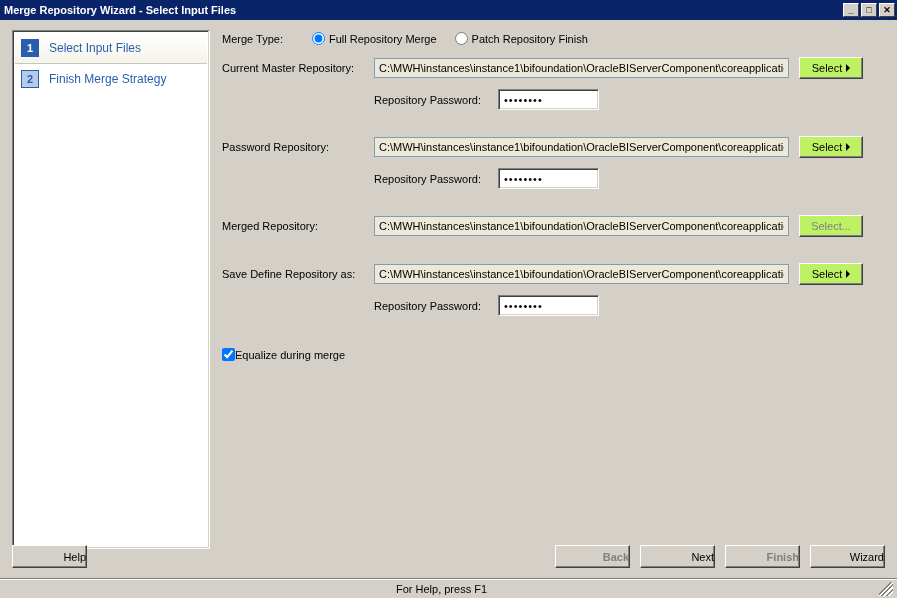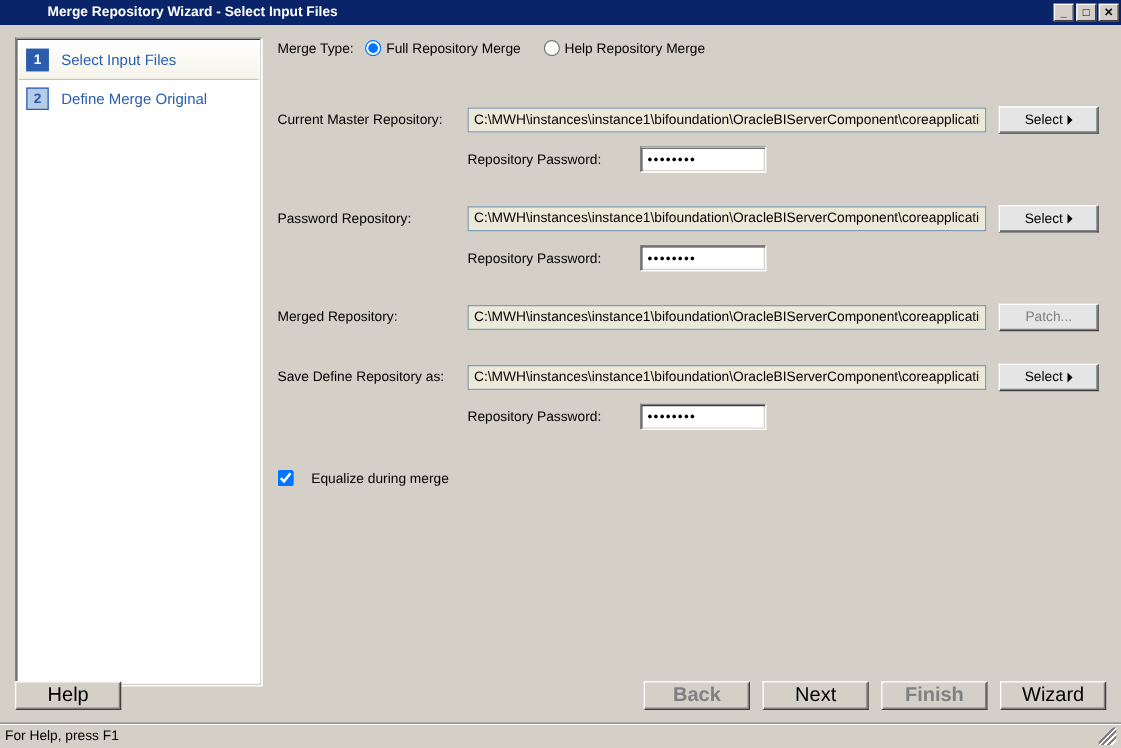--- a/index.html
+++ b/index.html
@@ -15,21 +15,21 @@
 .titlebar {
   background: #0a246a;
   color: #fff;
   height: 20px;
   display: flex;
   align-items: center;
   padding: 0 2px 0 4px;
   font-weight: bold;
   font-size: 11px;
 }
-.titlebar-text { flex: 1; margin-left: 34px; }
+.titlebar-text { flex: 1; }
 .titlebar-btns { display: flex; gap: 0; }
 .titlebar-btn {
   width: 16px; height: 14px;
   background: #d4d0c8;
   border: 1px solid #fff;
   border-right-color: #404040;
   border-bottom-color: #404040;
   display: flex; align-items: center; justify-content: center;
   font-family: Arial; font-size: 9px; font-weight: bold;
   color: #000;
@@ -81,21 +81,21 @@
 .step.active .step-label { font-weight: normal; }
 .main {
   flex: 1;
   padding-top: 2px;
 }
 .row {
   display: flex;
   align-items: center;
   margin-bottom: 10px;
 }
-.merge-type-row { margin-bottom: 40px; }
+.merge-type-row { margin-bottom: 12px; gap: 20px; }
 .label-col { width: 152px; }
 .merge-type-label { width: 70px; }
 .radio-group { display: flex; gap: 18px; align-items: center; }
 .radio-item { display: flex; align-items: center; gap: 4px; }
 .radio-item input { margin: 0; }
 .path-input {
   width: 415px;
   height: 20px;
   background: #ece9d8;
   border: 1px solid #7f9db9;
@@ -112,77 +112,79 @@
   background: #fff;
   border: 1px solid #808080;
   border-right-color: #fff;
   border-bottom-color: #fff;
   box-shadow: inset 1px 1px 0 #404040, inset -1px -1px 0 #d4d0c8;
   padding: 2px 5px;
   font-family: Tahoma, Arial, sans-serif;
   font-size: 11px;
   letter-spacing: 1px;
 }
-.pwd-label { width: 138px; margin-left: 152px; }
+.pwd-label { width: 124px; margin-left: 152px; }
 .select-btn {
-  width: 80px; height: 22px;
+  width: 64px; height: 22px;
   margin-left: 10px;
-  background: #e5e5e5;
+  background: #bef264;
   border: 1px solid #fff;
   border-right-color: #404040;
   border-bottom-color: #404040;
   box-shadow: inset -1px -1px 0 #808080;
   font-family: Tahoma, Arial, sans-serif;
   font-size: 11px;
   display: flex; align-items: center; justify-content: center;
   gap: 4px;
   cursor: default;
 }
 .select-btn.disabled { color: #808080; }
 .select-btn .arrow {
   width: 0; height: 0;
   border-top: 4px solid transparent;
   border-bottom: 4px solid transparent;
   border-left: 4px solid #000;
 }
 .section-gap { height: 16px; }
-.checkbox-row { display: flex; align-items: center; gap: 14px; margin-top: 32px; }
+.checkbox-row { display: flex; align-items: center; gap: 0; margin-top: 32px; }
 .checkbox-row input { margin: 0; }
 .footer-btns {
   position: absolute;
   bottom: 30px;
   left: 12px;
   right: 12px;
   display: flex;
   align-items: center;
 }
 .footer-btns .spacer { flex: 1; }
 .btn {
-  width: 85px; height: 23px;
+  width: 75px; height: 23px;
   background: #d4d0c8;
   border: 1px solid #fff;
   border-right-color: #404040;
   border-bottom-color: #404040;
   box-shadow: inset -1px -1px 0 #808080;
   font-family: Tahoma, Arial, sans-serif;
-  font-size: 16px;
+  font-size: 11px;
   margin-left: 10px;
   cursor: default;
+  text-align: right;
 }
 .btn:first-child { margin-left: 0; }
 .btn.disabled { color: #808080; font-weight: bold; }
 .statusbar {
   position: absolute;
   bottom: 0; left: 0; right: 0;
   height: 20px;
   border-top: 1px solid #808080;
   box-shadow: inset 0 1px 0 #fff;
   padding: 2px 4px;
   display: flex;
   align-items: center;
+  text-align: center;
 }
 .status-text { flex: 1; }
 .resize-grip {
   width: 14px; height: 14px;
   background:
     linear-gradient(135deg, transparent 0%, transparent 40%, #808080 40%, #808080 48%, #fff 48%, #fff 56%, #808080 56%, #808080 64%, #fff 64%, #fff 72%, #808080 72%, #808080 80%, #fff 80%, #fff 88%, transparent 88%);
 }
 </style>
 </head>
 <body>
@@ -197,35 +199,35 @@
 </div>
 
 <div class="content">
   <div class="sidebar">
     <div class="step active">
       <div class="step-num">1</div>
       <div class="step-label">Select Input Files</div>
     </div>
     <div class="step">
       <div class="step-num">2</div>
-      <div class="step-label">Define Merge Original</div>
+      <div class="step-label">Finish Merge Strategy</div>
     </div>
   </div>
 
   <div class="main">
     <div class="row merge-type-row">
       <span class="merge-type-label">Merge Type:</span>
       <div class="radio-group">
         <label class="radio-item">
           <input type="radio" name="mergetype" checked="" style="">
           <span>Full Repository Merge</span>
         </label>
         <label class="radio-item">
           <input type="radio" name="mergetype" style="">
-          <span>Help Repository Merge</span>
+          <span>Patch Repository Finish</span>
         </label>
       </div>
     </div>
 
     <div class="row">
       <span class="label-col">Current Master Repository:</span>
       <input class="path-input" readonly="" value="C:\MWH\instances\instance1\bifoundation\OracleBIServerComponent\coreapplicatio" style="">
       <button class="select-btn">
         <span>Select</span>
         <span class="arrow"></span>
@@ -248,21 +250,21 @@
     <div class="row">
       <span class="pwd-label">Repository Password:</span>
       <input class="pwd-input" type="text" readonly="" value="••••••••" style="">
     </div>
     <div class="section-gap"></div>
 
     <div class="row">
       <span class="label-col">Merged Repository:</span>
       <input class="path-input" readonly="" value="C:\MWH\instances\instance1\bifoundation\OracleBIServerComponent\coreapplicatio" style="">
       <button class="select-btn disabled">
-        <span>Patch...</span>
+        <span>Select...</span>
       </button>
     </div>
     <div class="section-gap"></div>
 
     <div class="row">
       <span class="label-col">Save Define Repository as:</span>
       <input class="path-input" readonly="" value="C:\MWH\instances\instance1\bifoundation\OracleBIServerComponent\coreapplicatio" style="">
       <button class="select-btn">
         <span>Select</span>
         <span class="arrow"></span>

